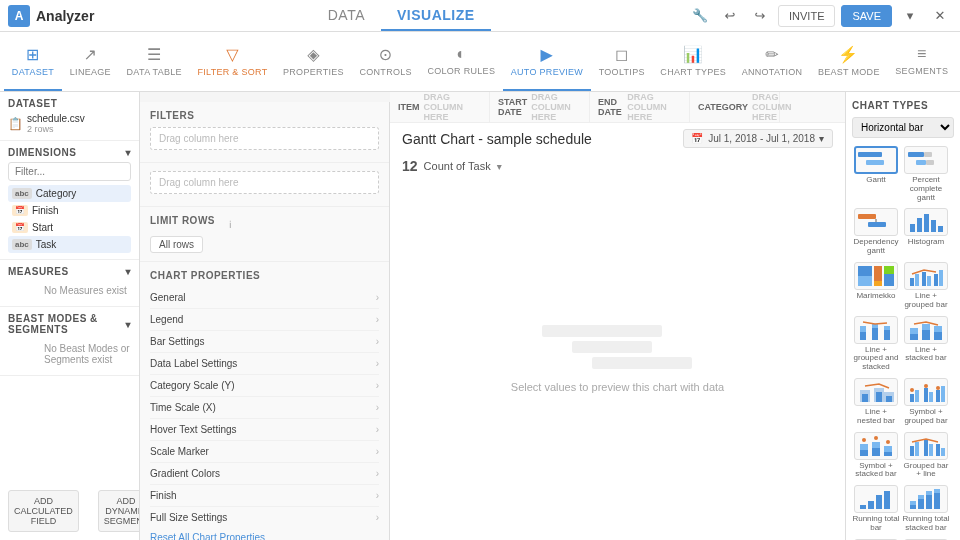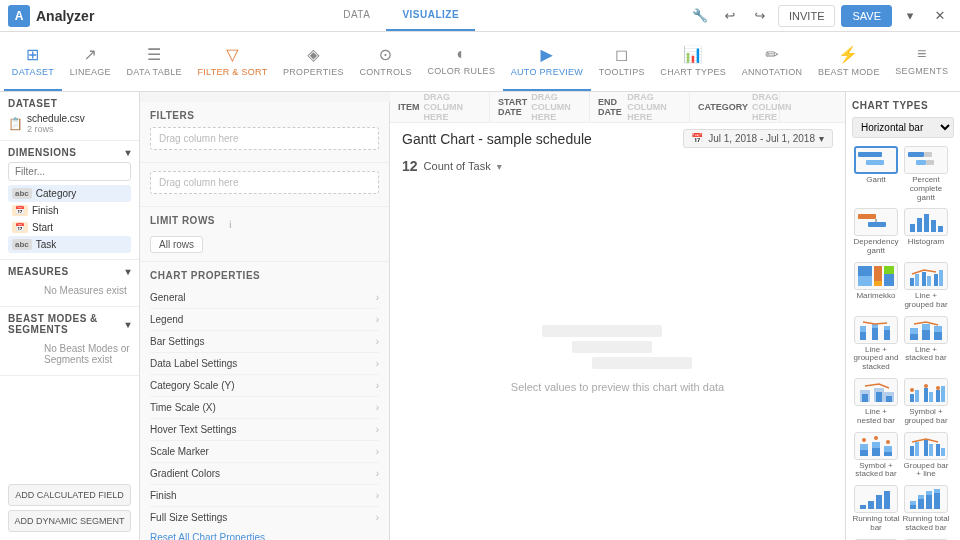--- a/index.html
+++ b/index.html
@@ -6,21 +6,21 @@
     body { width: 960px; height: 540px; overflow: hidden; background: #f5f5f5; font-size: 11px; }
 
     
     #topbar {
       display: flex; align-items: center; background: #fff; border-bottom: 1px solid #ddd;
       height: 32px; padding: 0 8px;
     }
     #topbar .logo { display: flex; align-items: center; gap: 6px; font-weight: bold; font-size: 14px; color: #333; margin-right: 20px; }
     #topbar .logo .logo-icon { width: 22px; height: 22px; background: #4a90d9; border-radius: 3px; display: flex; align-items: center; justify-content: center; color: #fff; font-size: 12px; }
     #topbar .nav-tabs { display: flex; gap: 0; flex: 1; justify-content: center; }
-    #topbar .nav-tab { padding: 0 16px; height: 30px; display: flex; align-items: center; font-size: 10px; color: #888; cursor: pointer; border-bottom: 2px solid transparent; text-transform: uppercase; letter-spacing: 0.5px; }
+    #topbar .nav-tab { padding: 0 16px; height: 30px; display: flex; align-items: center; font-size: 14px; color: #888; cursor: pointer; border-bottom: 2px solid transparent; text-transform: uppercase; letter-spacing: 0.5px; }
     #topbar .nav-tab.active { color: #4a90d9; border-bottom: 2px solid #4a90d9; font-weight: bold; }
     #topbar .top-actions { display: flex; align-items: center; gap: 6px; }
     #topbar .top-btn { padding: 4px 10px; border-radius: 3px; border: 1px solid #ddd; background: #fff; cursor: pointer; font-size: 11px; color: #555; }
     #topbar .top-btn.save { background: #4a90d9; color: #fff; border-color: #4a90d9; }
     #topbar .icon-btn { width: 24px; height: 24px; display: flex; align-items: center; justify-content: center; cursor: pointer; color: #666; font-size: 13px; }
 
     
     #toolbar {
       display: flex; align-items: center; background: #fff; border-bottom: 1px solid #ddd;
       height: 60px; padding: 0 4px;
@@ -41,21 +41,21 @@
     .dataset-info { display: flex; align-items: center; gap: 4px; font-size: 10px; color: #333; }
     .dataset-icon { color: #4a90d9; font-size: 12px; }
     .dataset-rows { font-size: 9px; color: #999; }
     .search-box { width: 100%; padding: 3px 6px; border: 1px solid #ddd; border-radius: 3px; font-size: 10px; margin-bottom: 4px; }
     .dim-item { display: flex; align-items: center; gap: 4px; padding: 3px 4px; border-radius: 3px; font-size: 10px; color: #333; cursor: pointer; }
     .dim-item.selected { background: #e8f0fb; }
     .dim-type { font-size: 8px; font-weight: bold; padding: 1px 3px; border-radius: 2px; }
     .dim-type.abc { background: #ddd; color: #666; }
     .dim-type.date { background: #fde8cc; color: #e07b39; }
     .measures-empty { font-size: 10px; color: #999; padding: 4px 0; margin-left: 36px; }
-    .bottom-btns { margin-top: auto; padding: 8px; display: flex; flex-direction: column; gap: 4px; }
+    .bottom-btns { margin-top: auto; padding: 8px; display: flex; flex-direction: row; gap: 19px; }
     .bottom-btn { padding: 5px; border: 1px solid #ddd; border-radius: 3px; background: #f5f5f5; font-size: 9px; color: #555; cursor: pointer; text-align: center; text-transform: uppercase; }
 
     
     #middle-panel { width: 250px; background: #f9f9f9; border-right: 1px solid #ddd; display: flex; flex-direction: column; overflow-y: auto; margin-top: 10px; }
     .mid-section { padding: 8px 10px; border-bottom: 1px solid #eee; }
     .mid-header { font-size: 10px; font-weight: bold; color: #666; text-transform: uppercase; letter-spacing: 0.5px; margin-bottom: 6px; }
     .drop-zone { background: #fff; border: 1px dashed #ccc; border-radius: 3px; padding: 5px 8px; font-size: 10px; color: #bbb; margin-bottom: 4px; }
     .limit-rows { display: flex; align-items: center; gap: 14px; font-size: 10px; }
     .limit-badge { background: #fff; border: 1px solid #ddd; border-radius: 3px; padding: 2px 8px; font-size: 10px; color: #555; }
     .chart-prop-item { display: flex; align-items: center; justify-content: space-between; padding: 5px 0; font-size: 10px; color: #444; border-bottom: 1px solid #f0f0f0; cursor: pointer; }

